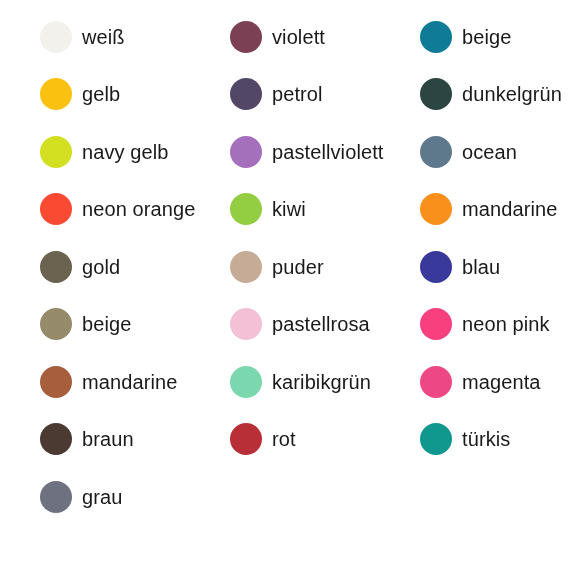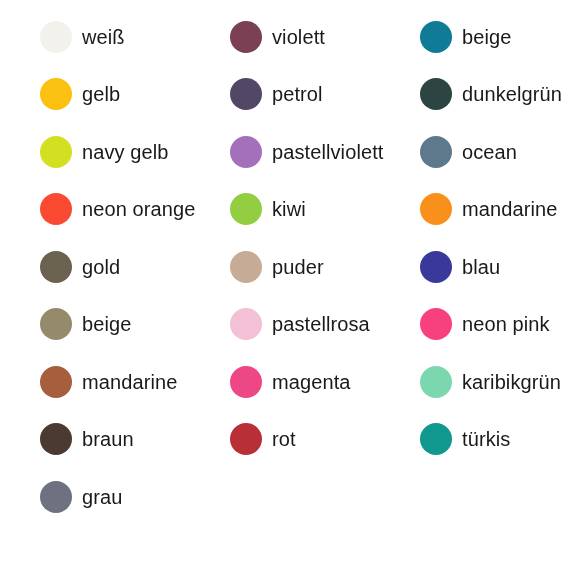--- a/index.html
+++ b/index.html
@@ -126,26 +126,26 @@
     </div>
     <div class="swatch-item">
       <span class="swatch-dot" style="background: rgb(249, 64, 127);"></span>
       <span class="swatch-label">neon pink</span>
     </div>
     <div class="swatch-item">
       <span class="swatch-dot" style="background: rgb(166, 94, 61);"></span>
       <span class="swatch-label">mandarine</span>
     </div>
     <div class="swatch-item">
+      <span class="swatch-dot" style="background: rgb(123, 216, 174);"></span>
+      <span class="swatch-label">karibikgrün</span>
+    </div>
+    <div class="swatch-item">
       <span class="swatch-dot" style="background: rgb(238, 71, 133);"></span>
       <span class="swatch-label">magenta</span>
-    </div>
-    <div class="swatch-item">
-      <span class="swatch-dot" style="background: rgb(123, 216, 174);"></span>
-      <span class="swatch-label">karibikgrün</span>
     </div>
     <div class="swatch-item">
       <span class="swatch-dot" style="background: rgb(75, 58, 50);"></span>
       <span class="swatch-label">braun</span>
     </div>
     <div class="swatch-item">
       <span class="swatch-dot" style="background: rgb(185, 47, 56);"></span>
       <span class="swatch-label">rot</span>
     </div>
     <div class="swatch-item">

